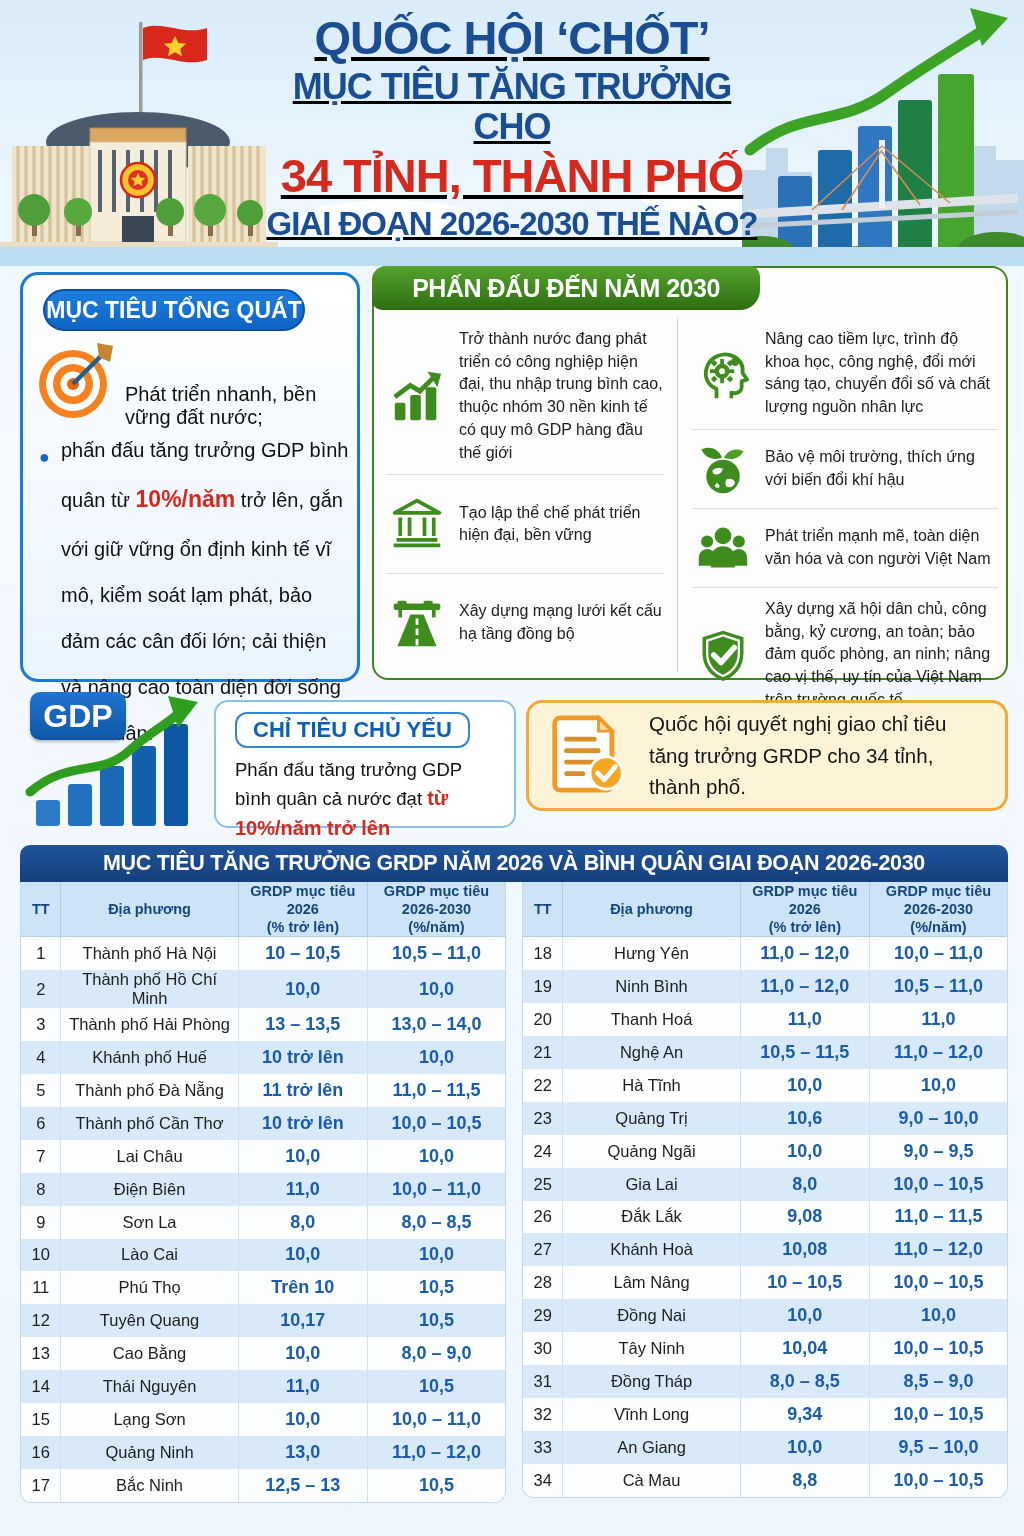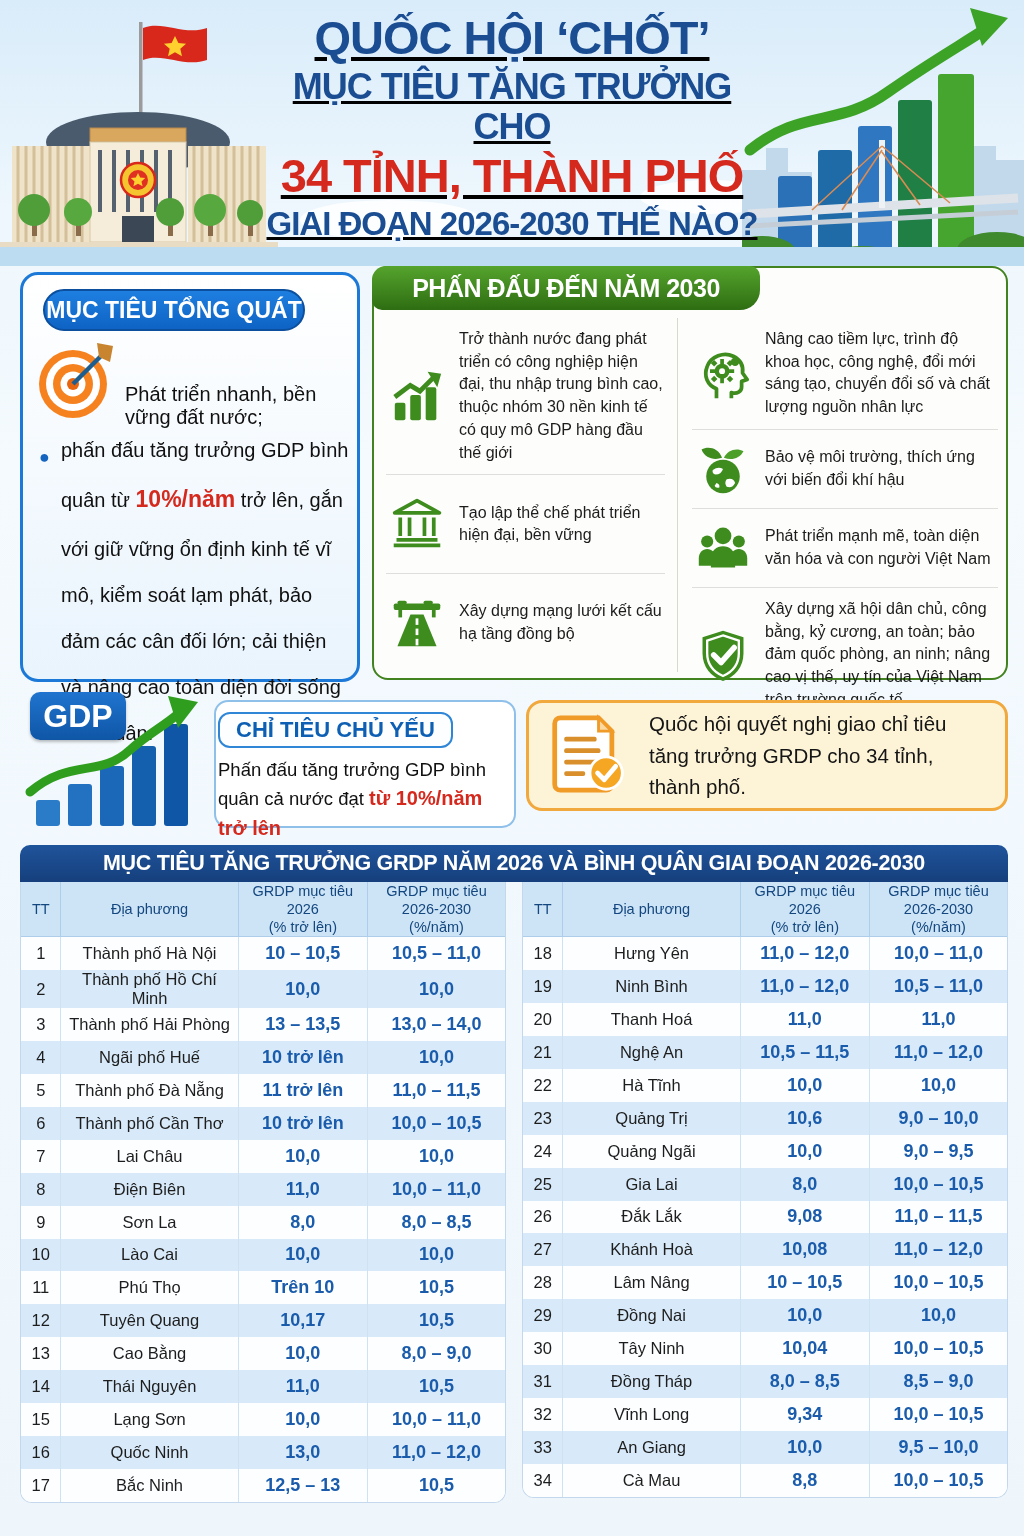--- a/index.html
+++ b/index.html
@@ -44,38 +44,38 @@
     padding:10px 2px;flex:1;}
   .goal-item:last-child{border-bottom:none;}
   .gicon{width:58px;height:58px;flex:0 0 58px;display:flex;align-items:center;justify-content:center;}
   .gtext{font-size:16px;color:#1c1c1c;line-height:1.42;}
   
   .gdp-wrap{position:absolute;left:22px;top:688px;width:192px;height:142px;}
   .gdp-badge{position:absolute;left:8px;top:4px;width:96px;height:48px;background:linear-gradient(#1f74cf,#0f56a6);
     border-radius:10px;color:#fff;font-weight:bold;font-size:32px;display:flex;align-items:center;justify-content:center;
     box-shadow:0 2px 3px rgba(0,0,0,.25);}
   .key-box{position:absolute;left:214px;top:700px;width:302px;height:128px;box-sizing:border-box;
-    background:#fff;border:2px solid #8fc0ea;border-radius:14px;padding:10px 2px;}
+    background:#fff;border:2px solid #8fc0ea;border-radius:14px;padding:10px 19px;}
   .key-title{display:inline-block;border:2px solid #2f86d6;border-radius:12px;padding:3px 16px;
     color:#0d5fb4;font-weight:bold;font-size:22px;background:#fdfeff;}
   .key-text{margin-top:8px;font-size:18.5px;color:#101010;line-height:1.5;}
   .note-box{position:absolute;left:526px;top:700px;width:482px;height:111px;box-sizing:border-box;
     background:#fdf3d6;border:3px solid #f1a83c;border-radius:16px;display:flex;align-items:center;
     gap:20px;padding:0 20px;}
   .note-text{font-size:20.5px;color:#151515;line-height:1.55;}
   
   .table-title{position:absolute;left:20px;top:845px;width:988px;height:37px;
     background:linear-gradient(#20549b,#153f7c);border-radius:10px 10px 0 0;color:#fff;font-weight:bold;
     font-size:21.5px;display:flex;align-items:center;justify-content:center;letter-spacing:-.3px;}
   .twrap{position:absolute;top:882px;width:486px;border:1px solid #c3d8ec;border-top:none;
     border-radius:0 0 12px 12px;overflow:hidden;background:#fff;box-sizing:border-box;}
   .twrap-left{left:20px;}
   .twrap-right{left:522px;}
   table.grdp{border-collapse:collapse;width:100%;}
-  table.grdp th{background:#cde4f6;color:#14477f;font-weight:normal;font-size:14.5px;height:52px;
+  table.grdp th{background:#cde4f6;color:#14477f;font-weight:bold;font-size:14.5px;height:52px;
     border-right:1px solid #aecdea;border-bottom:1px solid #aecdea;text-align:center;vertical-align:middle;line-height:1.25;padding:0 10px;}
   table.grdp th:last-child{border-right:none;}
   table.grdp td{height:32.9px;text-align:center;border-right:1px solid #cfe2f2;font-size:16.5px;color:#1d1d1d;padding:0 2px;}
   table.grdp td:last-child{border-right:none;}
   table.grdp tr:nth-child(even) td{background:#d8eaf9;}
   table.grdp tr:nth-child(odd) td{background:#fcfeff;}
   table.grdp td.v{color:#1a5cab;font-weight:bold;font-size:18px;}
   .c1{width:40px;}.c2{width:178px;}.c3{width:130px;}.c4{width:138px;}
 </style>
 </head>
@@ -371,21 +371,21 @@
             <td class="v">10,0</td>
           </tr>
           <tr>
             <td>3</td>
             <td>Thành phố Hải Phòng</td>
             <td class="v">13 – 13,5</td>
             <td class="v">13,0 – 14,0</td>
           </tr>
           <tr>
             <td>4</td>
-            <td>Ngãi phố Huế</td>
+            <td>Khánh phố Huế</td>
             <td class="v">10 trở lên</td>
             <td class="v">10,0</td>
           </tr>
           <tr>
             <td>5</td>
             <td>Thành phố Đà Nẵng</td>
             <td class="v">11 trở lên</td>
             <td class="v">11,0 – 11,5</td>
           </tr>
           <tr>
@@ -443,21 +443,21 @@
             <td class="v">10,5</td>
           </tr>
           <tr>
             <td>15</td>
             <td>Lạng Sơn</td>
             <td class="v">10,0</td>
             <td class="v">10,0 – 11,0</td>
           </tr>
           <tr>
             <td>16</td>
-            <td>Quốc Ninh</td>
+            <td>Quảng Ninh</td>
             <td class="v">13,0</td>
             <td class="v">11,0 – 12,0</td>
           </tr>
           <tr>
             <td>17</td>
             <td>Bắc Ninh</td>
             <td class="v">12,5 – 13</td>
             <td class="v">10,5</td>
           </tr>
         </tbody>

